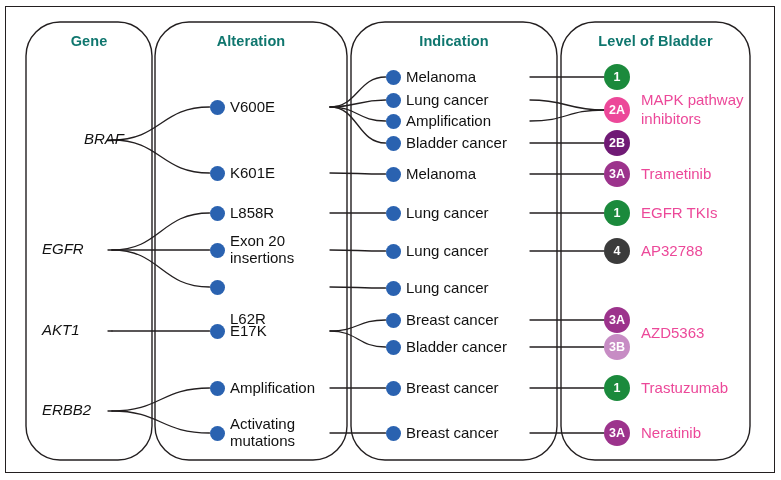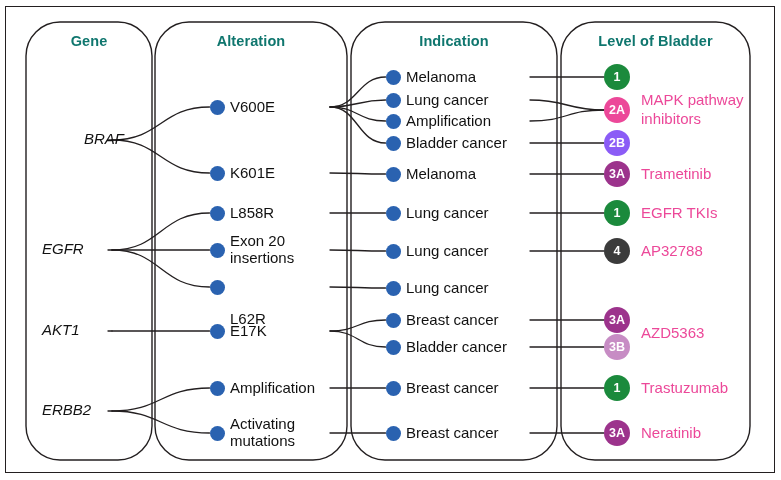--- a/index.html
+++ b/index.html
@@ -141,21 +141,21 @@
       <div class="dot" style="left: 385.5px; top: 339.5px; background: rgb(42, 98, 176);"></div>
       <div class="ind" style="left: 406px; top: 338px;">Bladder cancer</div>
       <div class="dot" style="left: 385.5px; top: 380.5px; background: rgb(42, 98, 176);"></div>
       <div class="ind" style="left: 406px; top: 379px;">Breast cancer</div>
       <div class="dot" style="left: 385.5px; top: 425.5px; background: rgb(42, 98, 176);"></div>
       <div class="ind" style="left: 406px; top: 424px;">Breast cancer</div>
     </div>
   <div id="loe-layer">
       <div class="loe" style="left: 604px; top: 64px; background: rgb(27, 138, 60);">1</div>
       <div class="loe" style="left: 604px; top: 97px; background: #ec4899;">2A</div>
-      <div class="loe" style="left: 604px; top: 130px; background: #8b5cf6;">2B</div>
+      <div class="loe" style="left: 604px; top: 130px; background: #701a75;">2B</div>
       <div class="loe" style="left: 604px; top: 161px; background: rgb(156, 51, 140);">3A</div>
       <div class="loe" style="left: 604px; top: 200px; background: rgb(27, 138, 60);">1</div>
       <div class="loe" style="left: 604px; top: 238px; background: rgb(59, 59, 59);">4</div>
       <div class="loe" style="left: 604px; top: 307px; background: rgb(156, 51, 140);">3A</div>
       <div class="loe" style="left: 604px; top: 334px; background: rgb(199, 140, 196);">3B</div>
       <div class="loe" style="left: 604px; top: 375px; background: rgb(27, 138, 60);">1</div>
       <div class="loe" style="left: 604px; top: 420px; background: rgb(156, 51, 140);">3A</div>
     </div>
   <div id="drugs-layer">
       <div class="drug" style="left: 641px; top: 90px;">

